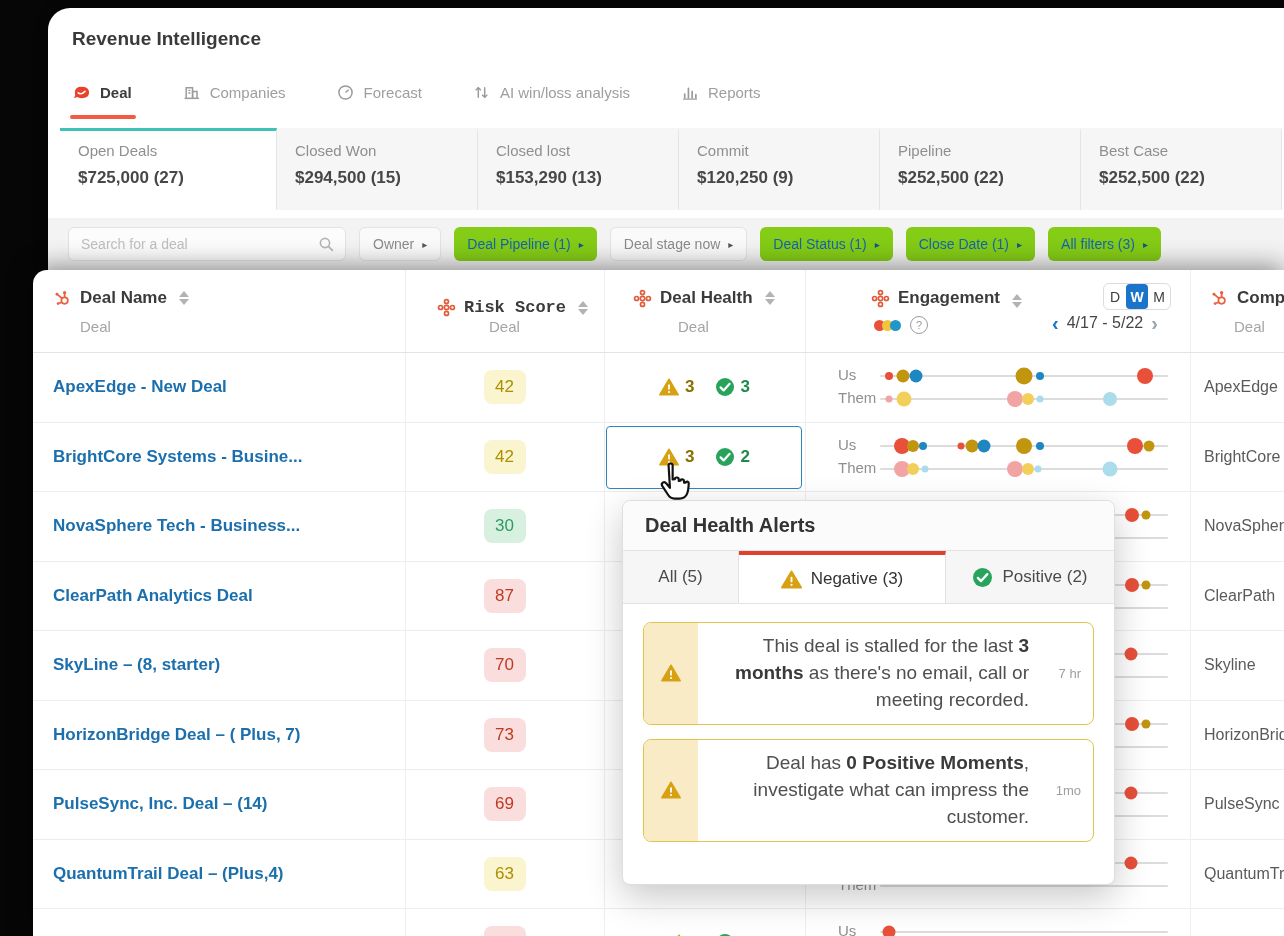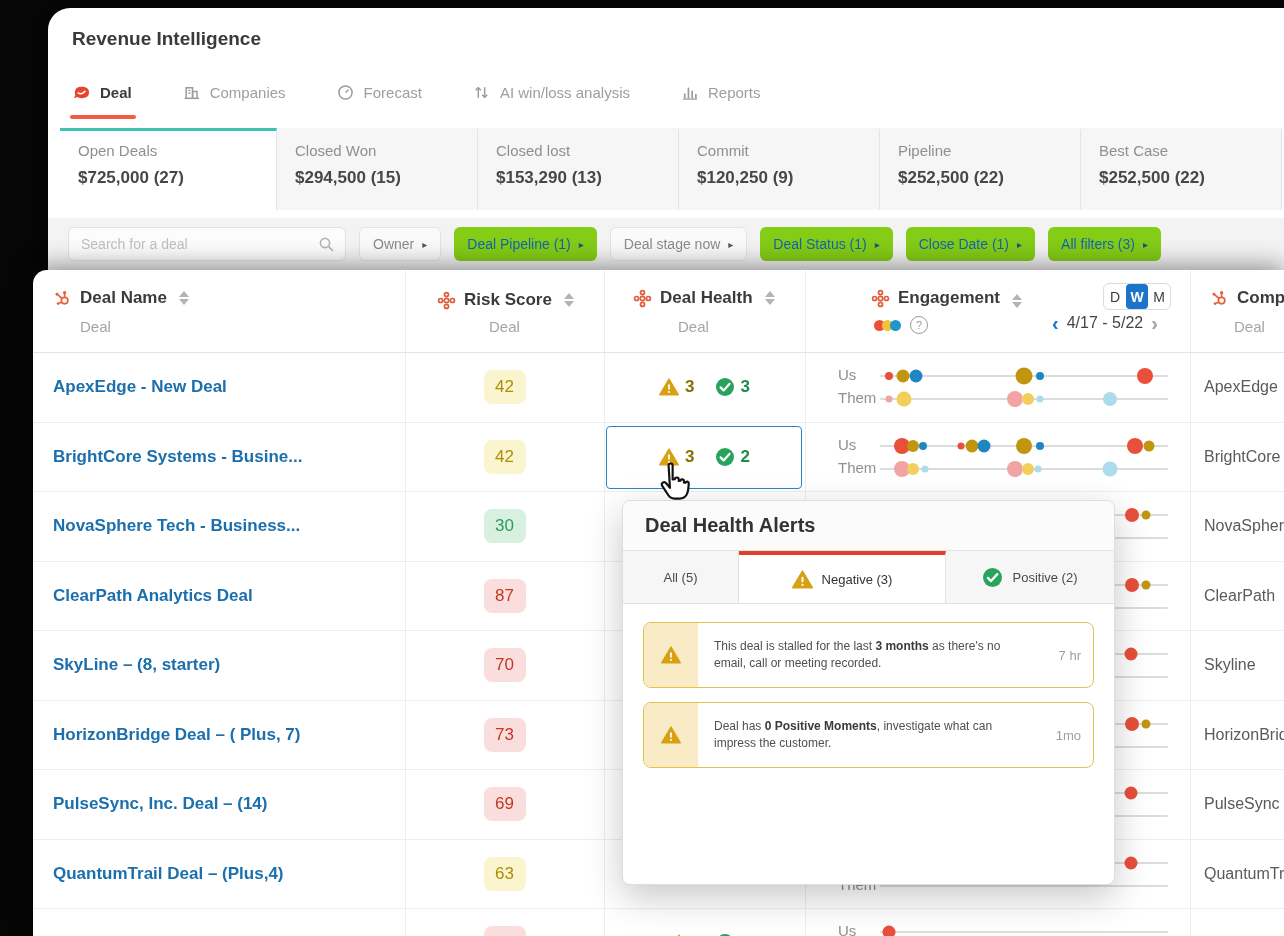--- a/index.html
+++ b/index.html
@@ -85,31 +85,31 @@
   .eng-line{position:absolute;left:75px;width:288px;height:2px;background:#dcdcdc;border-radius:1px;}
   .dot{position:absolute;border-radius:50%;transform:translate(-50%,-50%);top:1px;}
   .c-comp{left:1157px;width:130px;display:flex;align-items:center;padding-left:14px;box-sizing:border-box;}
   .comp-txt{font-size:16px;color:#5a5a5a;white-space:nowrap;}
   
   .popup{position:absolute;left:622px;top:500px;width:493px;height:385px;background:#fff;
          border:1px solid #dedede;border-radius:8px;box-shadow:0 12px 36px rgba(0,0,0,.22);z-index:30;box-sizing:border-box;}
   .popup-header{height:50px;display:flex;align-items:center;padding:0 22px;font-size:20px;font-weight:bold;
                 color:#333;background:#fbfbfb;border-bottom:1px solid #e4e4e4;border-radius:8px 8px 0 0;box-sizing:border-box;}
   .popup-tabs{display:flex;height:52px;border-bottom:1px solid #e2e2e2;}
-  .ptab{display:flex;align-items:center;justify-content:center;gap:9px;font-size:13px;color:#4a4a4a;
+  .ptab{display:flex;align-items:center;justify-content:center;gap:9px;font-size:17px;color:#4a4a4a;
         background:#f6f6f6;border-right:1px solid #e2e2e2;box-sizing:border-box;cursor:pointer;}
   .ptab-all{width:116px;}
   .ptab-neg{width:207px;background:#fff;border-top:4px solid #e2402f;color:#333;}
   .ptab-pos{flex:1;border-right:none;}
   .popup-body{padding:18px 20px 0 20px;display:flex;flex-direction:column;gap:14px;}
   .alert{display:flex;align-items:stretch;border:1px solid #e0c44e;border-radius:8px;min-height:64px;
          overflow:hidden;background:#fff;}
   .alert-icon{width:54px;background:#f8ebc6;display:flex;align-items:center;justify-content:center;flex:0 0 auto;}
-  .alert-text{flex:1;padding:10px 6px 10px 16px;font-size:12px;color:#4f4f4f;line-height:1.42;
-              display:flex;align-items:center;}
+  .alert-text{flex:1;padding:10px 6px 10px 16px;font-size:19px;color:#4f4f4f;line-height:1.42;
+              display:flex;align-items:center;text-align:right;}
   .alert-text b{color:#3a3a3a;}
   .alert-time{width:46px;display:flex;align-items:center;justify-content:flex-end;font-size:13px;
               color:#9e9e9e;padding-right:12px;flex:0 0 auto;}
   
   .cursor{position:absolute;left:652px;top:460px;z-index:40;pointer-events:none;}
 </style>
 </head>
 <body>
 
 <div class="top-panel">
@@ -260,21 +260,21 @@
           </svg>
       </span>
       <span class="htitle">Deal Name</span>
       <span class="sort">
           <i class="up"></i>
           <i class="down"></i>
         </span>
     </div>
     <div class="hsub" style="left:47px;top:48px;">Deal</div>
 
-    <div class="hblock" style="left:404px;top:20px;">
+    <div class="hblock" style="left:404px;top:28px;font-family:Liberation Mono, monospace;">
       <span style="display:inline-flex;">
         <svg width="19" height="19" viewBox="0 0 18 18">
             <g fill="none" stroke="#e05c3a" stroke-width="1.6">
               <circle cx="9" cy="9" r="2.1"></circle>
               <circle cx="9" cy="3.4" r="1.9"></circle>
               <circle cx="9" cy="14.6" r="1.9"></circle>
               <circle cx="3.4" cy="9" r="1.9"></circle>
               <circle cx="14.6" cy="9" r="1.9"></circle>
             </g>
           </svg>

